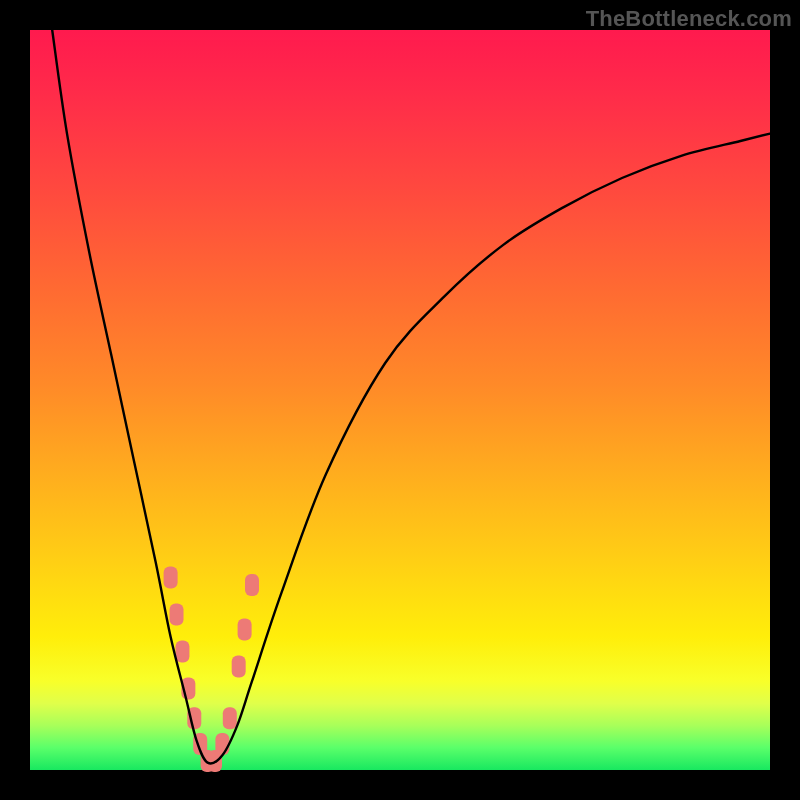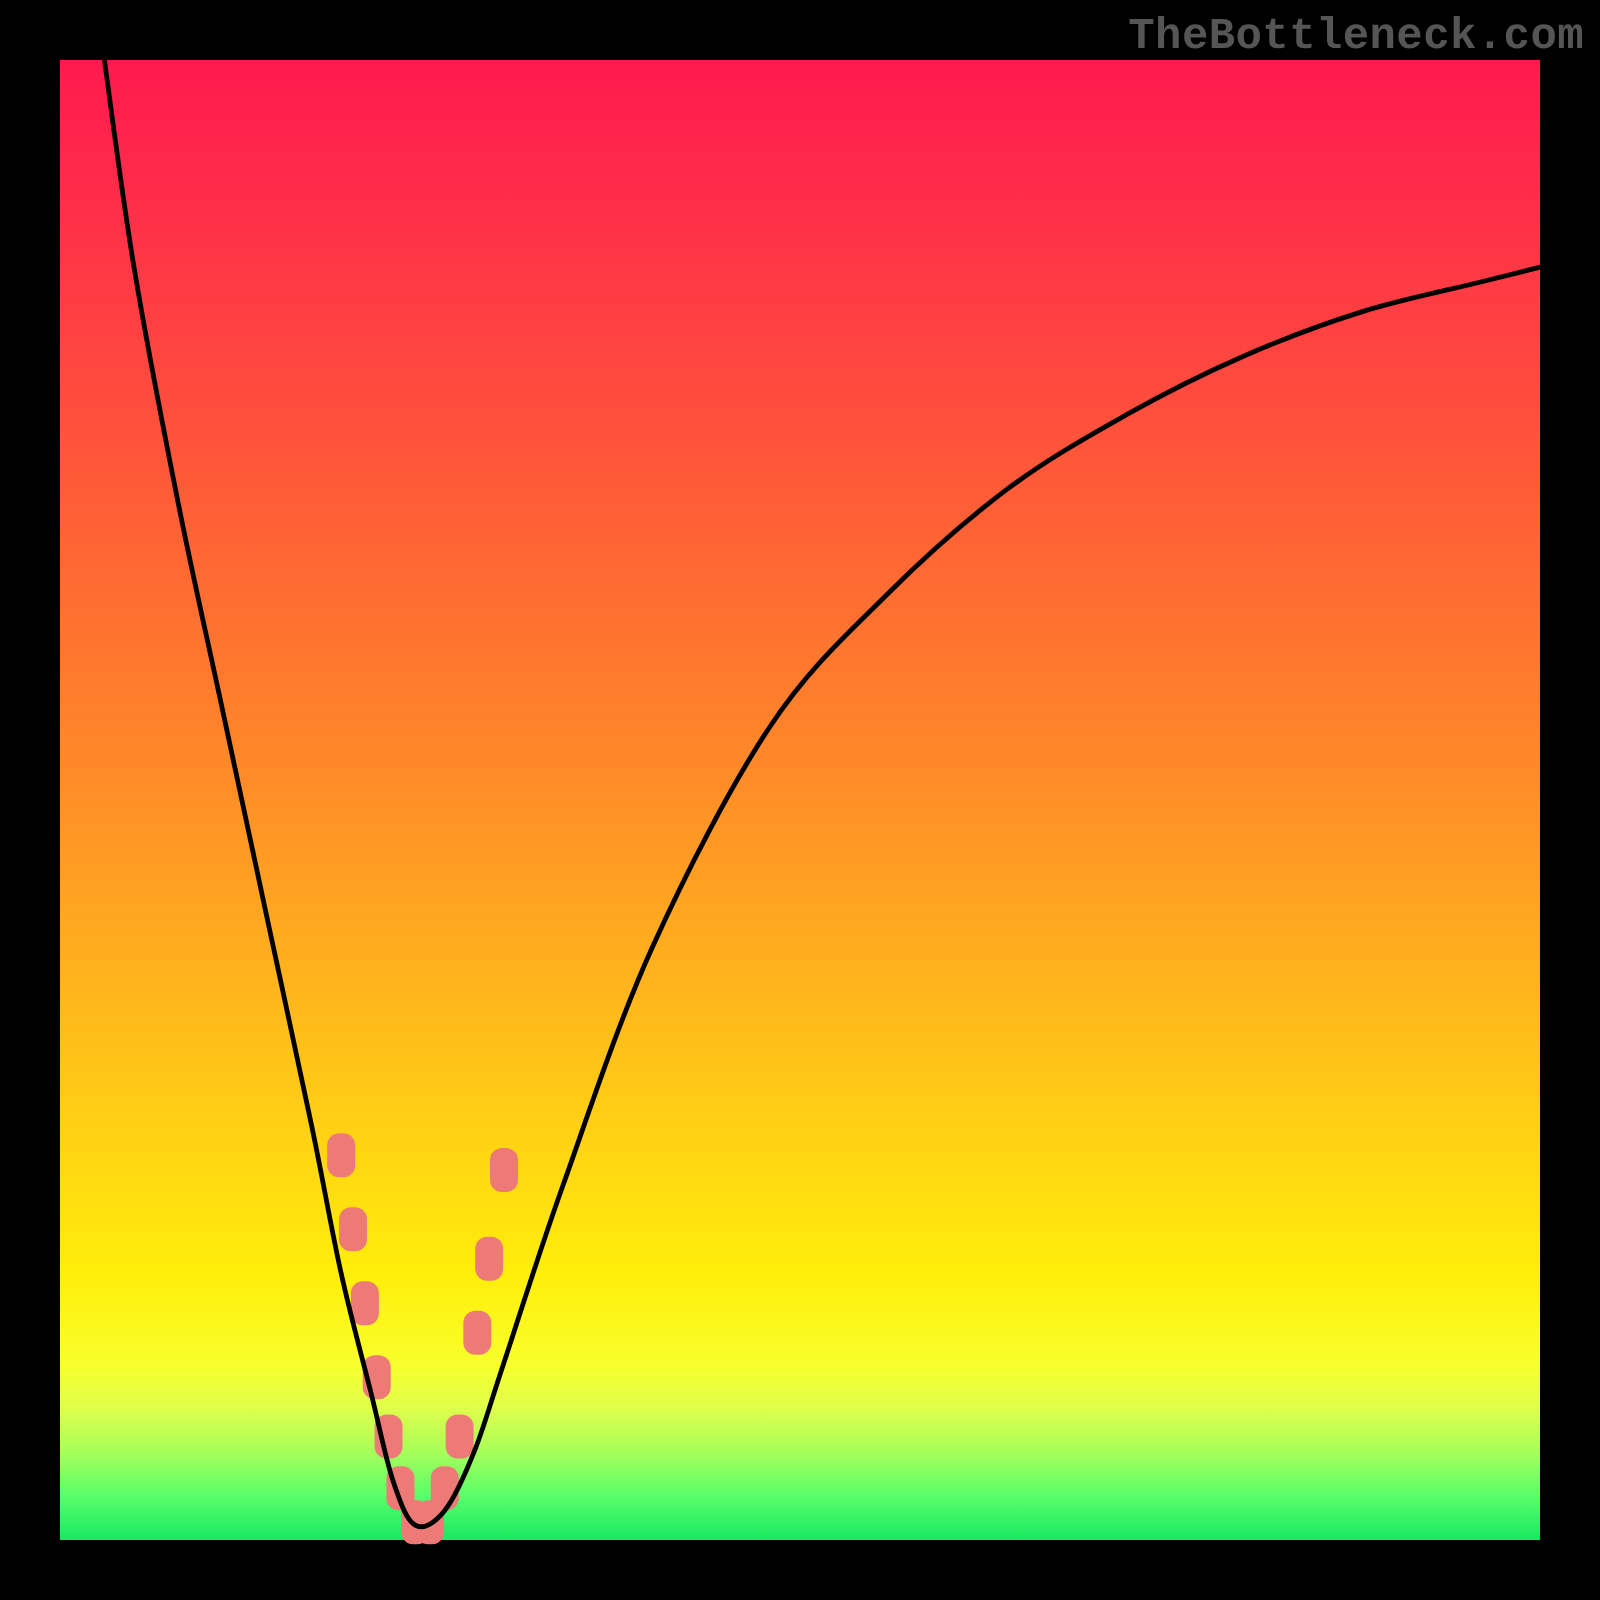--- a/index.html
+++ b/index.html
@@ -9,21 +9,20 @@
     height: 800px;
     overflow: hidden;
     background: #000;
     font-family: Arial, Helvetica, sans-serif;
   }
   .frame {
     position: relative;
     width: 800px;
     height: 755px;
     background: #000;
-    font-family: Liberation Mono, monospace;
   }
   .plot-area {
     position: absolute;
     left: 30px;
     top: 30px;
     width: 740px;
     height: 740px;
     
     background: linear-gradient(
       to bottom,

